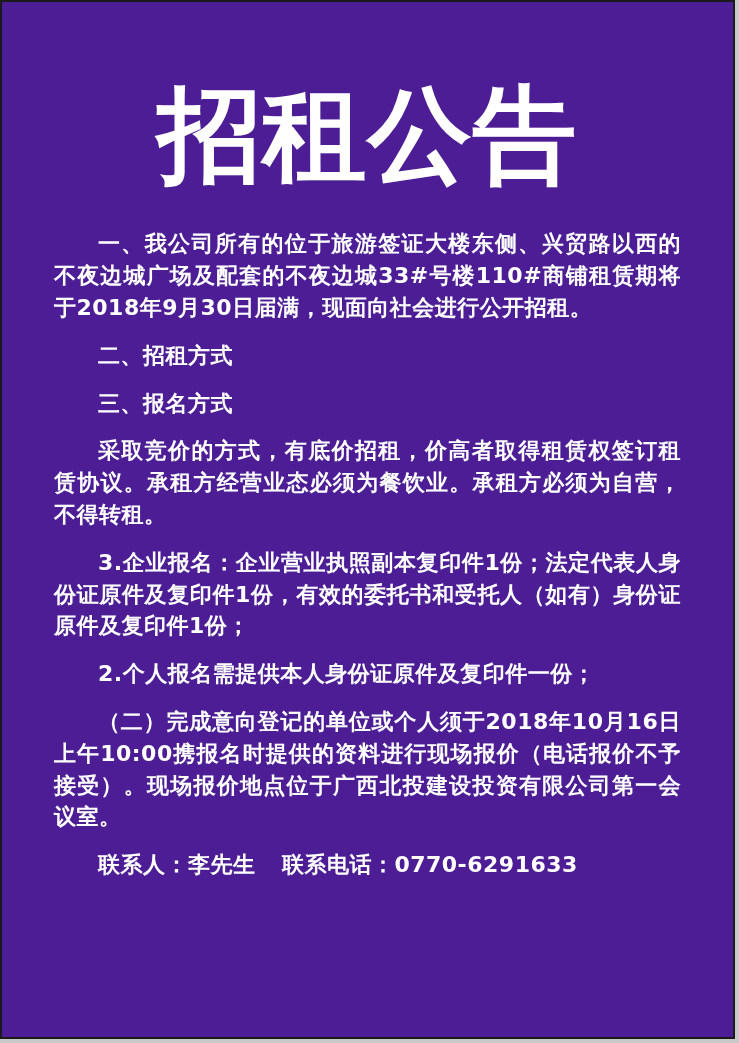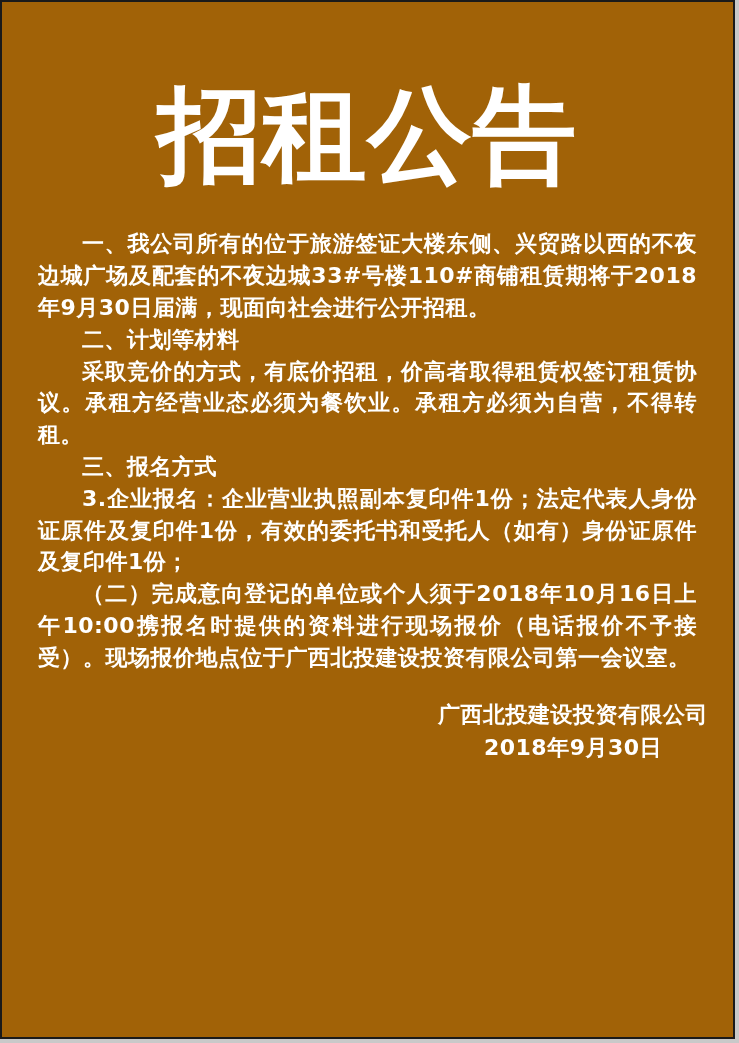--- a/index.html
+++ b/index.html
@@ -12,21 +12,21 @@
   .page {
     position: relative;
     width: 739px; height: 1043px;
     background: #c9c9c9;
   }
   .poster {
     position: absolute;
     top: 0; left: 0;
     width: 735px; height: 1039px;
     box-sizing: border-box;
-    background: #a16207;
+    background: #4c1d95;
     border: 2px solid #1a1a1a;
     color: #ffffff;
   }
   .title {
     margin-top: 76px;
     text-align: center;
     font-family: "DejaVu Serif", serif;
     font-weight: bold;
     font-size: 104px;
     line-height: 1.1;
@@ -35,21 +35,21 @@
   }
   .content {
     margin: 36px 36px 0 36px;
     font-size: 22px;
     font-weight: bold;
     line-height: 31.8px;
     text-align: justify;
     letter-spacing: 0.5px;
   }
   .content p {
-    margin: 0;
+    margin: 16px;
     text-indent: 2em;
   }
   .contact { white-space: nowrap; }
   .contact .gap { display: inline-block; width: 1.2em; }
   .signature {
     margin: 24px 25px 0 auto;
     width: fit-content;
     text-align: center;
     font-size: 22px;
     font-weight: bold;
@@ -60,26 +60,26 @@
 </head>
 <body>
 
 <div class="page">
   <div class="poster">
 
     <div class="title">招租公告</div>
 
     <div class="content">
       <p>一、我公司所有的位于旅游签证大楼东侧、兴贸路以西的不夜边城广场及配套的不夜边城33#号楼110#商铺租赁期将于2018年9月30日届满，现面向社会进行公开招租。</p>
-      <p>二、计划等材料</p>
+      <p>二、招租方式</p>
+      <p>三、报名方式</p>
       <p>采取竞价的方式，有底价招租，价高者取得租赁权签订租赁协议。承租方经营业态必须为餐饮业。承租方必须为自营，不得转租。</p>
-      <p>三、报名方式</p>
       <p>3.企业报名：企业营业执照副本复印件1份；法定代表人身份证原件及复印件1份，有效的委托书和受托人（如有）身份证原件及复印件1份；</p>
+      <p>2.个人报名需提供本人身份证原件及复印件一份；</p>
       <p>（二）完成意向登记的单位或个人须于2018年10月16日上午10:00携报名时提供的资料进行现场报价（电话报价不予接受）。现场报价地点位于广西北投建设投资有限公司第一会议室。</p>
+      <p class="contact">
+        <span>联系人：</span><span>李先生</span><span class="gap"></span><span>联系电话：</span><span>0770-6291633</span>
+      </p>
     </div>
 
-    <div class="signature">
-      <div>广西北投建设投资有限公司</div>
-      <div>2018年9月30日</div>
-    </div>
 
   </div>
 </div>
 
 </body></html>

